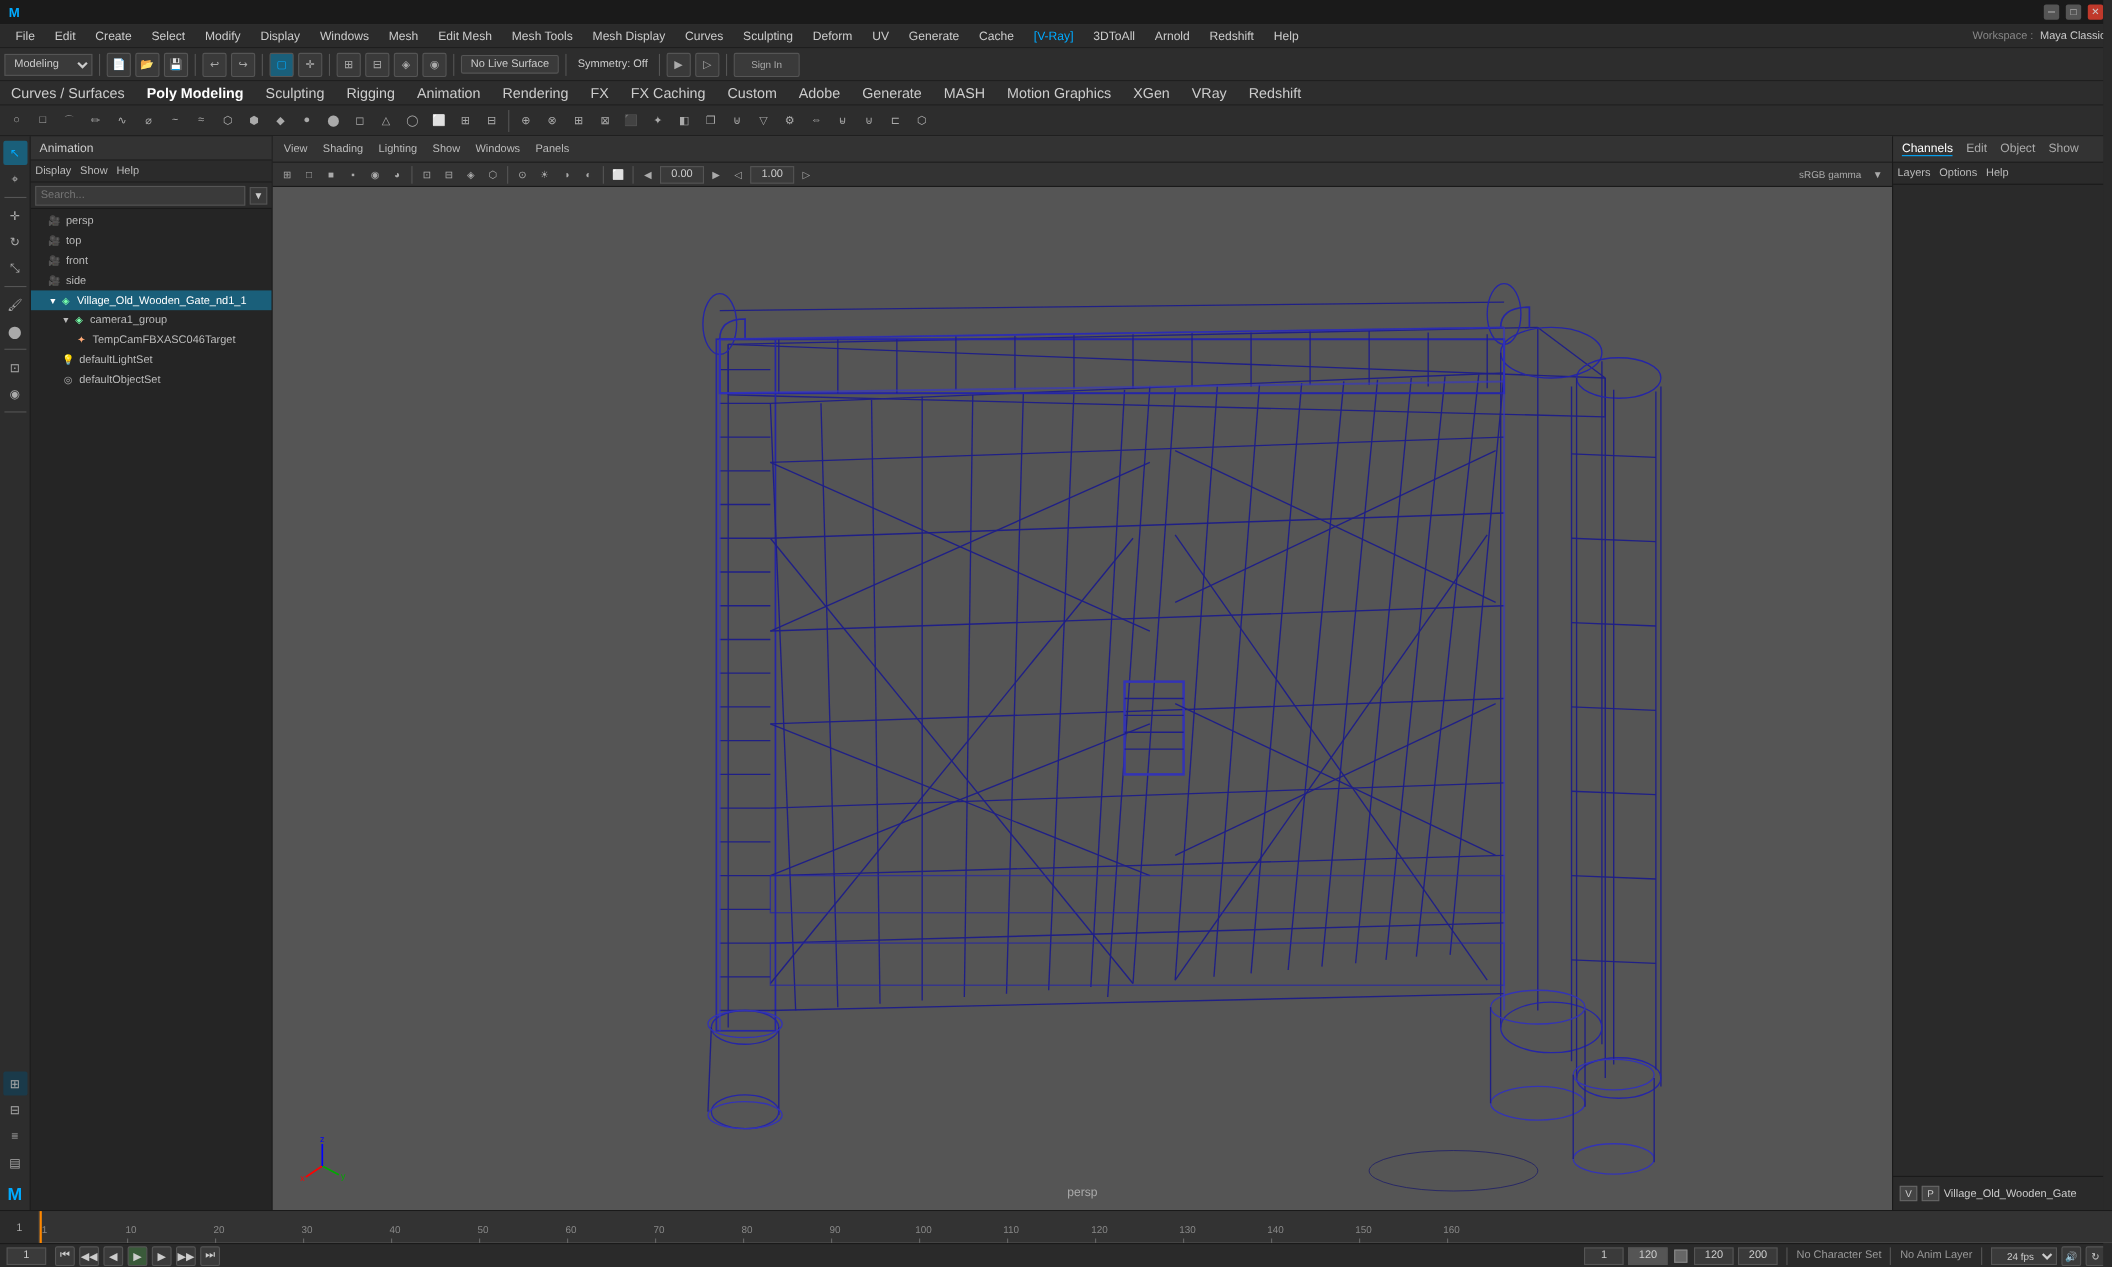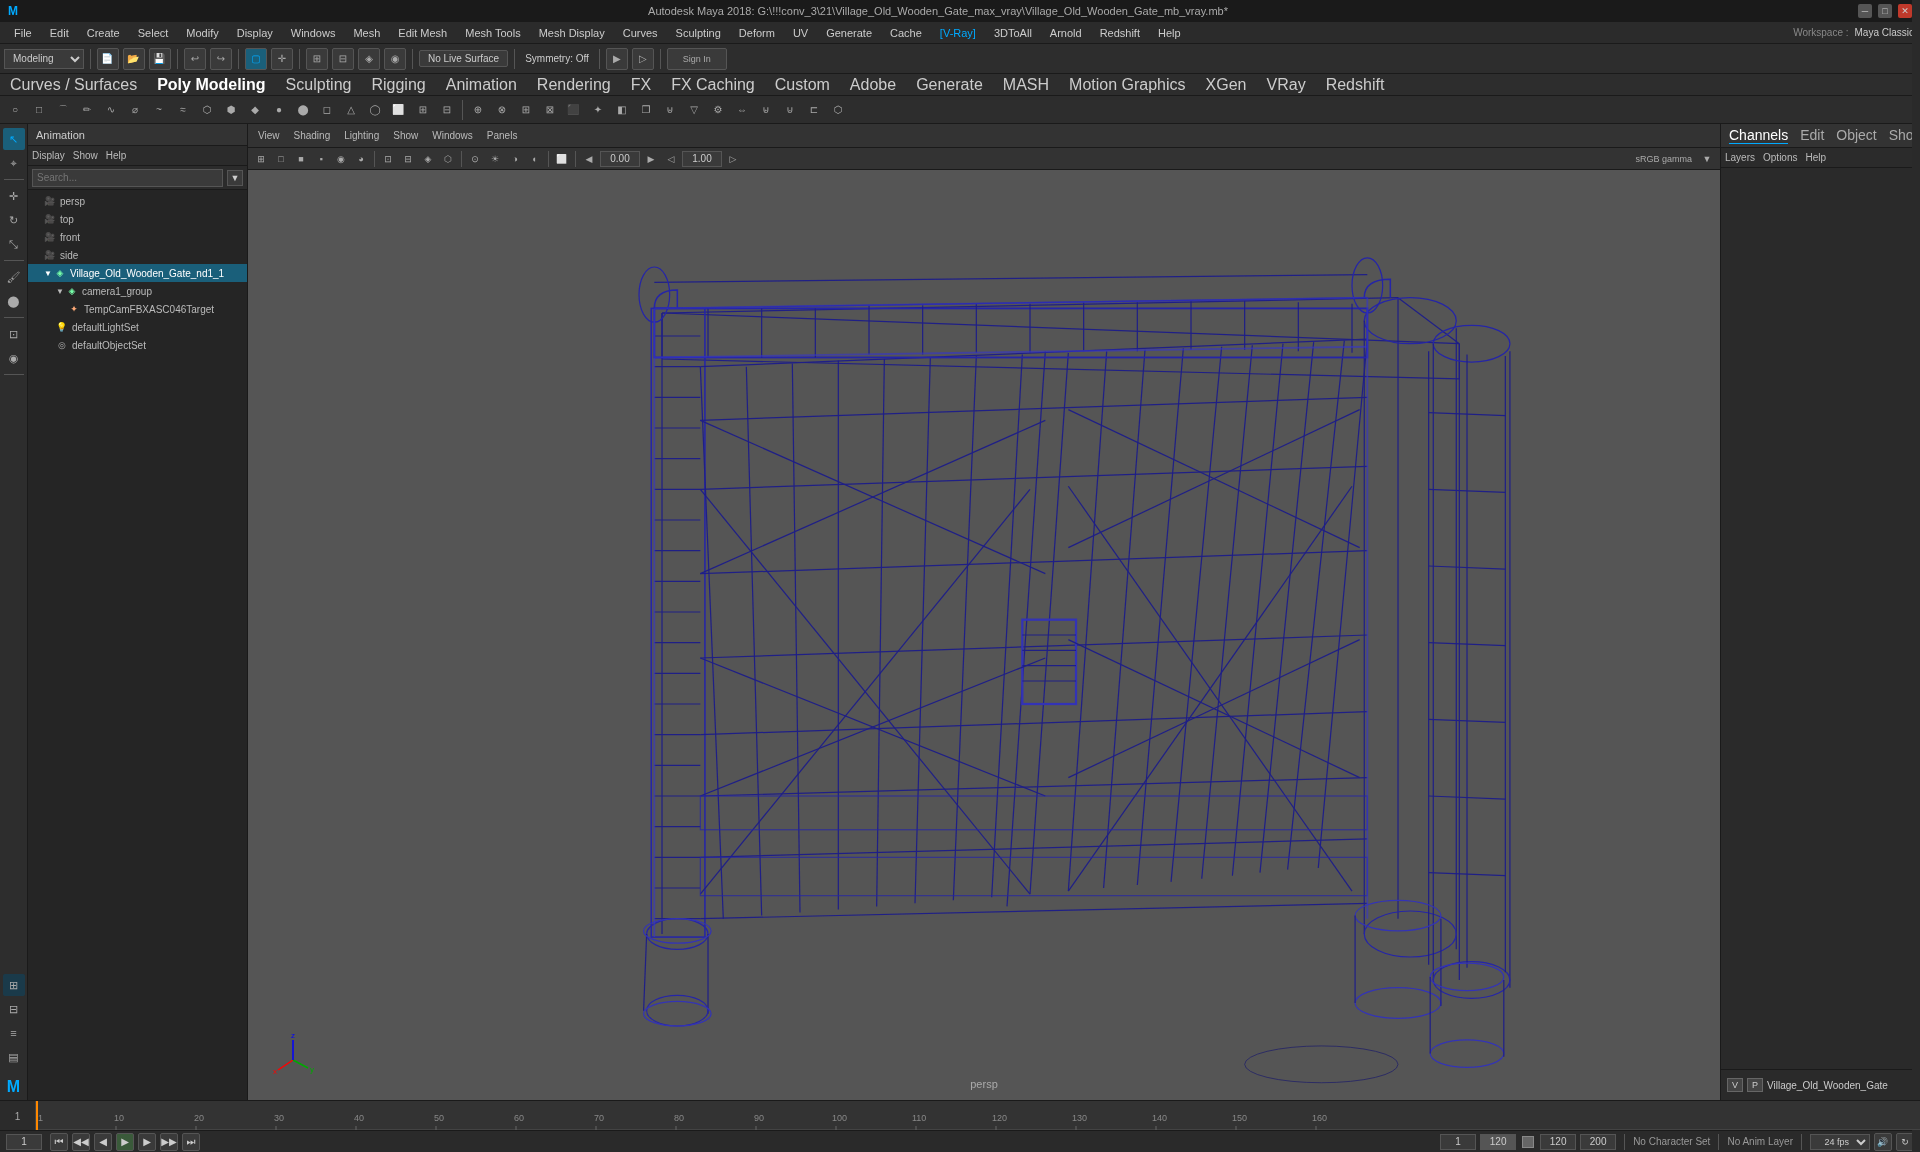--- a/index.html
+++ b/index.html
@@ -105,21 +105,21 @@
       width: 100%;
       height: 22px;
       background: #2d2d2d;
       display: flex;
       align-items: center;
       padding: 0 6px;
       gap: 12px;
       border-bottom: 1px solid #1a1a1a;
     }
     .toolbar2-item {
-      color: #ccc; font-size: 16px; cursor: pointer; padding: 2px 4px;
+      color: #ccc; font-size: 13px; cursor: pointer; padding: 2px 4px;
     }
     .toolbar2-active {
       color: #fff; font-weight: bold;
     }
 
     
     #toolbar3 {
       width: 100%;
       height: 28px;
       background: #2d2d2d;
@@ -303,21 +303,21 @@
       align-items: center;
       justify-content: space-between;
       padding: 0 8px;
       border-bottom: 1px solid #1a1a1a;
     }
     .rp-header-tabs {
       display: flex;
       gap: 12px;
     }
     .rp-tab {
-      font-size: 14px; color: #aaa; cursor: pointer;
+      font-size: 11px; color: #aaa; cursor: pointer;
     }
     .rp-tab.active { color: #fff; border-bottom: 1px solid #0af; }
     #right-panel-menu {
       height: 20px;
       background: #2b2b2b;
       display: flex;
       align-items: center;
       padding: 0 4px;
       gap: 8px;
       border-bottom: 1px solid #1a1a1a;
@@ -416,21 +416,20 @@
       right: 0; top: 0;
       width: 8px; height: 100%;
       background: #2a2a2a;
     }
   </style>
 </head>
 <body>
 
 <div id="title-bar">
   <span style="color:#0af;font-weight:bold;font-size:12px;">M</span>
-  <span class="title-text">Autodesk Maya 2018: G:\!!!conv_3\21\Village_Old_Wooden_Gate_max_vray\Village_Old_Wooden_Gate_mb_vray.mb*</span>
   <div class="win-controls">
     <div class="win-btn">─</div>
     <div class="win-btn">□</div>
     <div class="win-btn close">✕</div>
   </div>
 </div>
 
 <div id="menu-bar">
   <span class="menu-item">File</span>
   <span class="menu-item">Edit</span>

